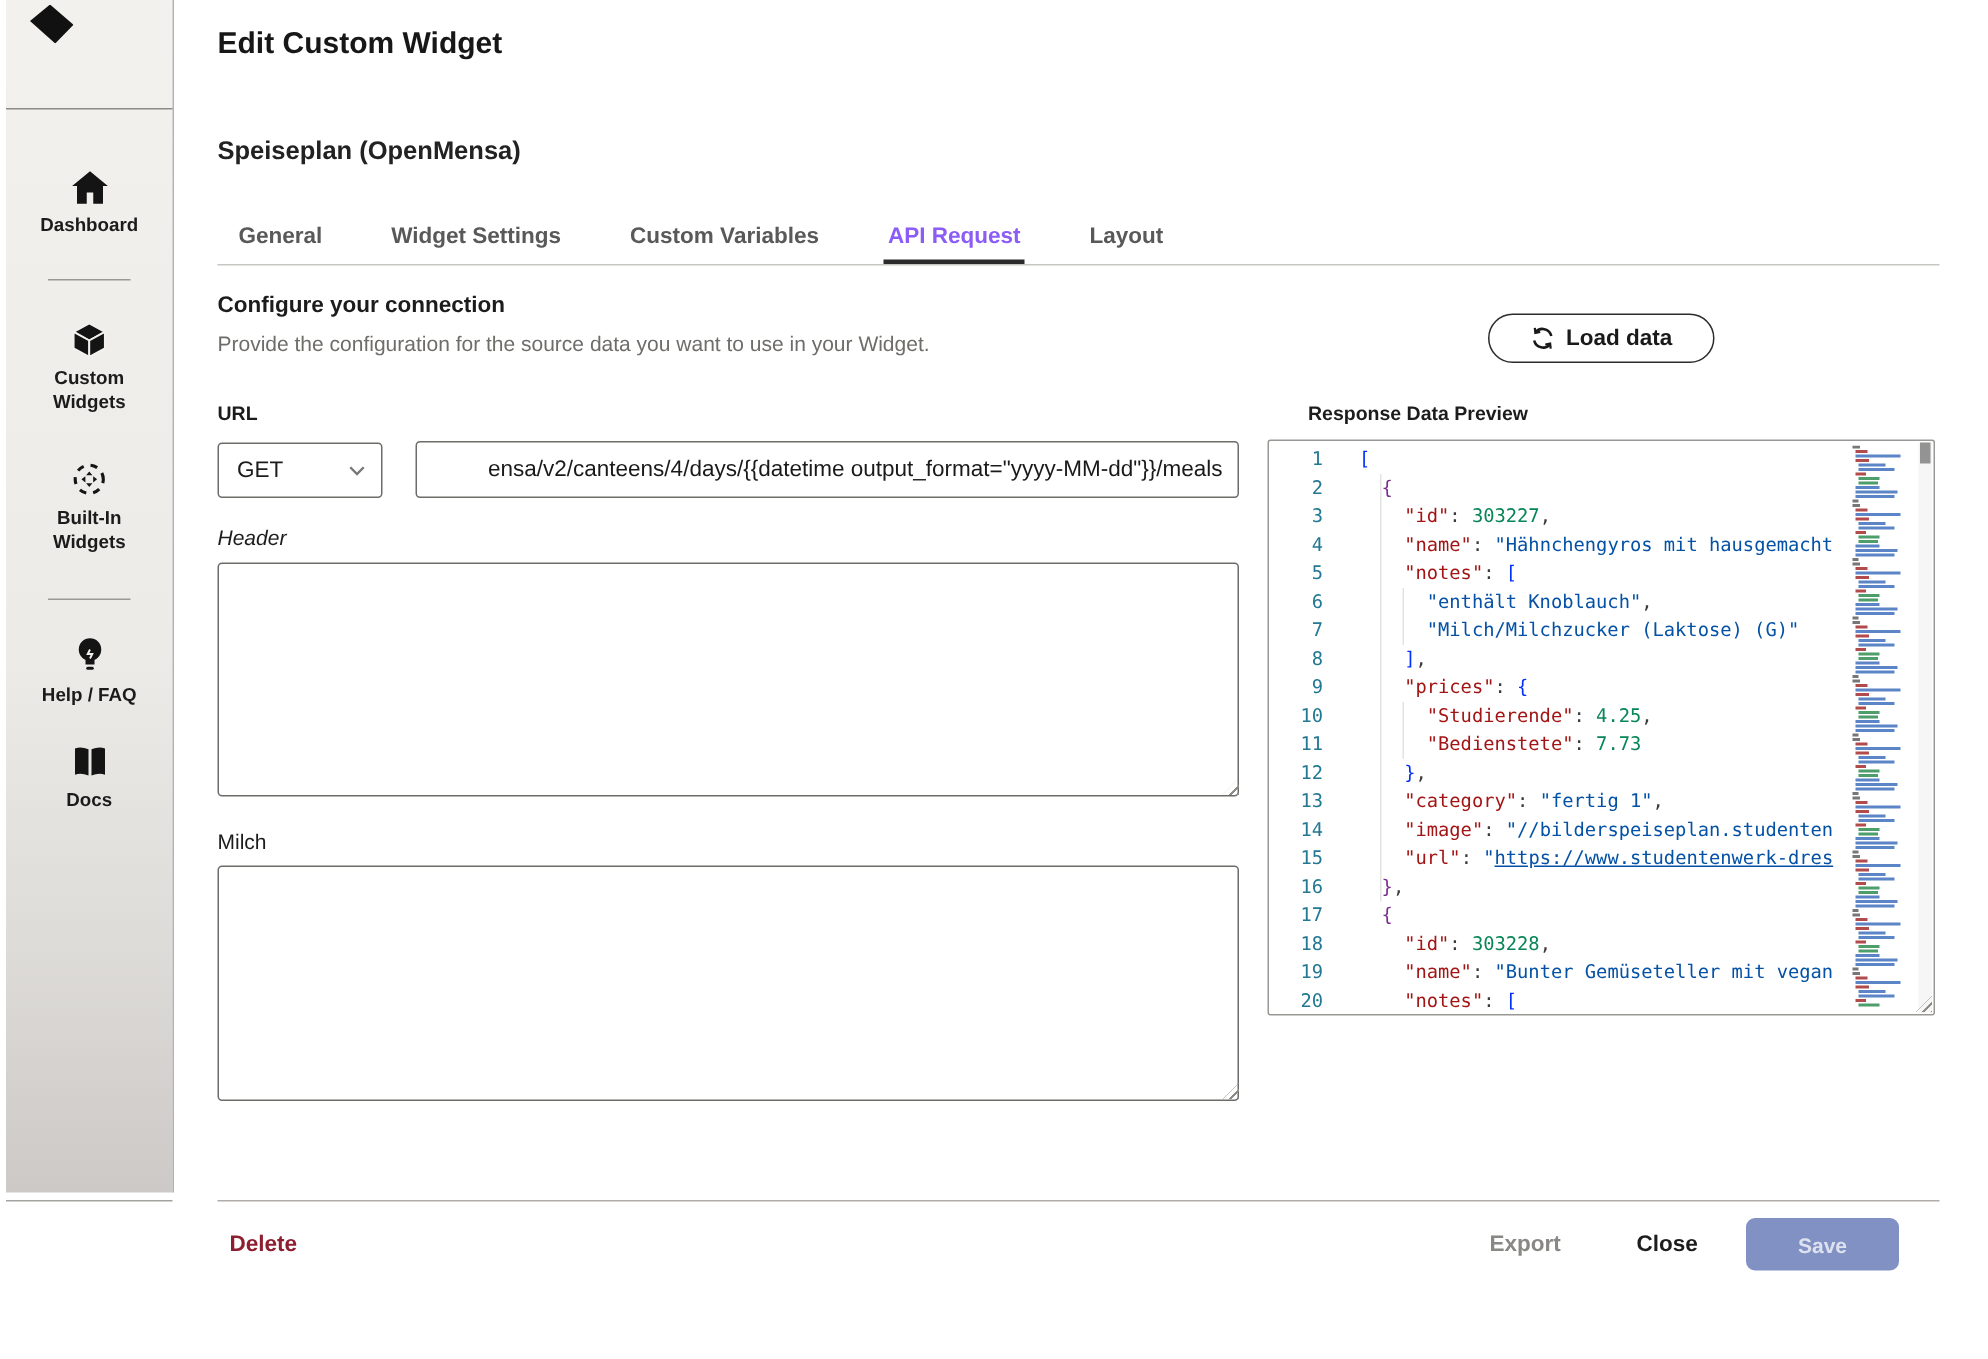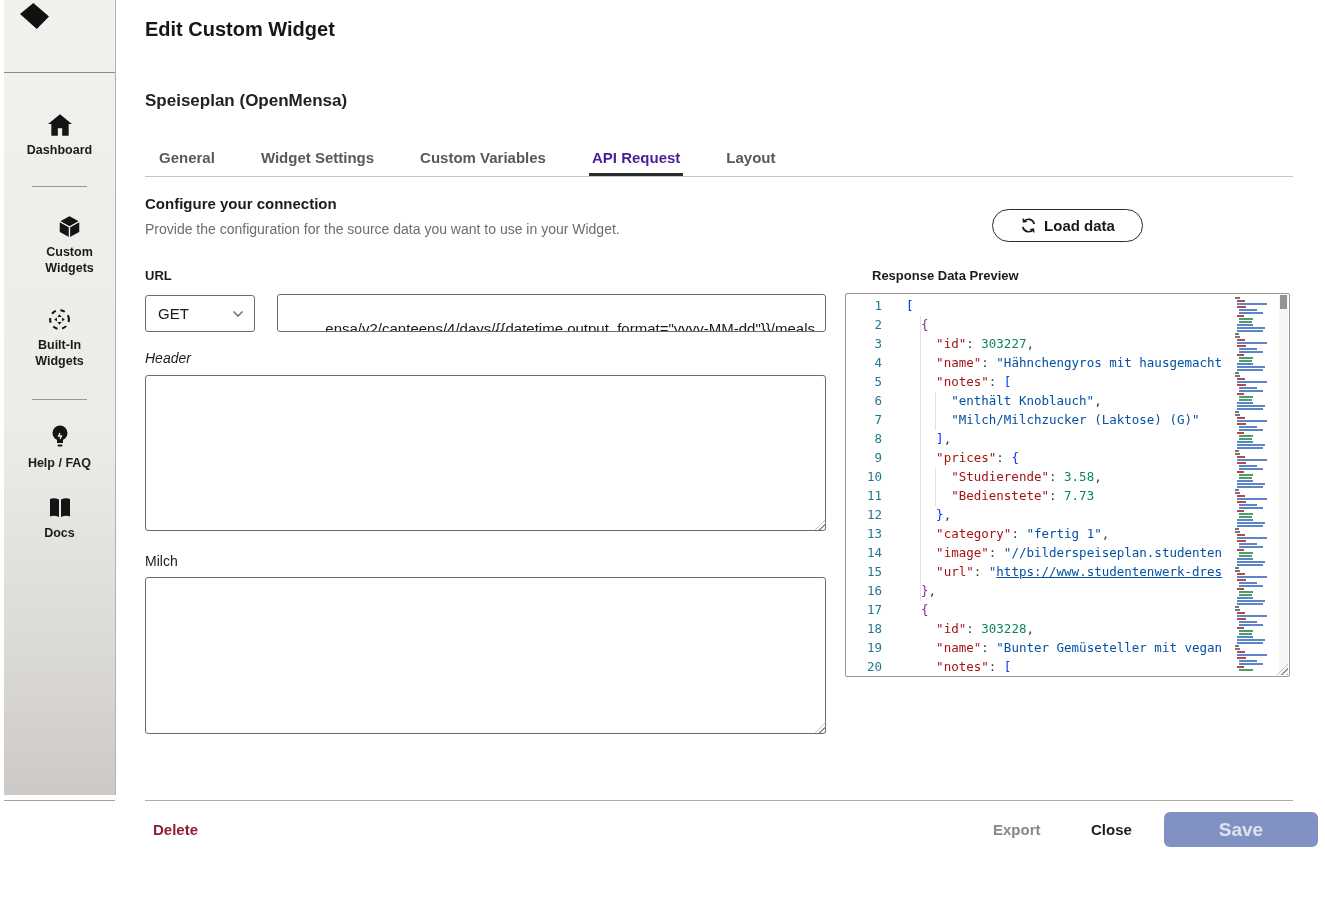--- a/index.html
+++ b/index.html
@@ -33,38 +33,38 @@
   .avatar .hair{position:absolute;left:13px;top:4px;width:15px;height:7px;border-radius:7px 7px 0 0;background:#6b5138;}
   .avatar .shirt{position:absolute;left:7px;top:22px;width:28px;height:20px;border-radius:8px 8px 0 0;background:#d9d6d0;}
   .user-name{margin-top:4px;font-size:16px;color:#121212;}
   .user-org{font-size:11px;color:#2c2c2c;margin-top:1px;}
 
   
   .page-title{left:145px;top:18px;font-size:20px;font-weight:bold;color:#171717;}
   .widget-name{left:145px;top:91px;font-size:17px;font-weight:bold;color:#222;}
   .tabs{left:145px;top:143px;height:33px;display:flex;gap:40px;padding-left:11px;align-items:stretch;}
   .tab{font-size:15px;font-weight:bold;color:#595959;line-height:30px;padding:0 3px;cursor:pointer;}
-  .tab.active{color:#4c1d95;border-bottom:3px solid #2b2b2b;}
+  .tab.active{color:#8b5cf6;border-bottom:3px solid #2b2b2b;}
   .tabs-divider{left:145px;top:176px;width:1148px;height:1px;background:#c8c6c3;}
 
   .section-heading{left:145px;top:195px;font-size:15px;font-weight:bold;color:#1c1c1c;}
   .section-desc{left:145px;top:221px;font-size:14px;color:#6f6d6a;}
 
   .load-btn{left:992px;top:209px;width:151px;height:33px;background:#fff;
     border:1.5px solid #2b2b2b;border-radius:17px;display:flex;align-items:center;justify-content:center;
     gap:7px;font-size:15px;font-weight:bold;color:#1a1a1a;cursor:pointer;box-sizing:border-box;}
 
   
   .field-label{font-size:13px;font-weight:600;color:#1c1c1c;}
   .field-label2{font-size:14px;color:#1c1c1c;}
   .select{left:145px;top:295px;width:110px;height:37px;border:1px solid #6e6c69;border-radius:3px;
     box-sizing:border-box;display:flex;align-items:center;padding:0 10px 0 12px;font-size:15px;color:#1c1c1c;cursor:pointer;}
   .select .sel-val{flex:1;}
   .url-input{left:277px;top:294px;width:549px;height:38px;background:#fff;border:1px solid #6e6c69;border-radius:3px;
-    box-sizing:border-box;padding:16px 10px;font-size:15px;color:#1a1a1a;line-height:36px;
+    box-sizing:border-box;padding:0 10px;font-size:15px;color:#1a1a1a;line-height:36px;
     white-space:nowrap;overflow:hidden;text-align:right;}
   textarea.box{position:absolute;left:145px;width:681px;background:#fff;border:1px solid #6e6c69;border-radius:3px;
     box-sizing:border-box;resize:none;outline:none;}
   .grip{width:11px;height:11px;clip-path:polygon(100% 0,100% 100%,0 100%);
     background:repeating-linear-gradient(135deg,transparent 0 2.5px,#8e8c89 2.5px 4px);}
 
   
   .editor{left:845px;top:293px;width:445px;height:384px;background:#fff;border:1px solid #9a9895;
     border-radius:2px;box-sizing:border-box;overflow:hidden;}
   .code-area{position:absolute;left:0;top:2px;right:0;font-family:"DejaVu Sans Mono", monospace;font-size:12.5px;}
@@ -78,42 +78,42 @@
   .minimap{position:absolute;right:11px;top:3px;width:47px;height:376px;overflow:hidden;}
   .mscroll{position:absolute;right:1px;top:1px;bottom:1px;width:9px;background:#f6f6f6;}
   .mthumb{position:absolute;left:1px;top:0;width:7px;height:14px;background:#939393;}
   .ed-grip{position:absolute;right:1px;bottom:1px;}
 
   
   .footer-divider{left:145px;top:800px;width:1148px;height:1px;background:#b0adaa;}
   .delete-link{left:153px;top:821px;font-size:15px;font-weight:bold;color:#8e1f31;cursor:pointer;}
   .export-link{left:993px;top:821px;font-size:15px;font-weight:bold;color:#8a8885;cursor:pointer;}
   .close-link{left:1091px;top:821px;font-size:15px;font-weight:bold;color:#1d1d1d;cursor:pointer;}
-  .save-btn{left:1164px;top:812px;width:154px;height:35px;background:#8191c3;border:none;border-radius:6px;
-    display:flex;align-items:center;justify-content:center;font-size:19px;font-weight:bold;color:#dde2ee;cursor:pointer;}
+  .save-btn{left:1164px;top:812px;width:102px;height:35px;background:#8191c3;border:none;border-radius:6px;
+    display:flex;align-items:center;justify-content:center;font-size:14px;font-weight:bold;color:#dde2ee;cursor:pointer;}
 </style>
 </head>
 <body>
 
 <div class="abs sidebar">
   <div class="abs logo"></div>
   <div class="abs sb-top-divider"></div>
 
   <div class="abs nav-item" style="top:113px;">
     <span>
       <svg width="26" height="24" viewBox="0 0 24 22">
           <path d="M12 1 L1 10 L4 10 L4 21 L10 21 L10 14 L14 14 L14 21 L20 21 L20 10 L23 10 Z" fill="#141414"></path>
         </svg>
     </span>
     <span class="nav-label">Dashboard</span>
   </div>
 
   <div class="abs sb-divider" style="top:186px;"></div>
 
-  <div class="abs nav-item" style="top:214px;padding-left:10px;">
+  <div class="abs nav-item" style="top:214px;">
     <span>
       <svg width="25" height="25" viewBox="0 0 24 24">
         <polygon points="12,1.5 22,7 12,12.5 2,7" fill="#141414" stroke="#f2f1ee" stroke-width="1.2"></polygon>
         <polygon points="2,7 12,12.5 12,23 2,17.5" fill="#141414" stroke="#f2f1ee" stroke-width="1.2"></polygon>
         <polygon points="22,7 12,12.5 12,23 22,17.5" fill="#141414" stroke="#f2f1ee" stroke-width="1.2"></polygon>
       </svg>
     </span>
     <span class="nav-label">Custom</span>
     <span class="nav-label" style="margin-top:-5px;">Widgets</span>
   </div>
@@ -246,21 +246,21 @@
       <div class="cl">
         <span class="ln">8</span>
         <span class="ct"><span class="t-w">    </span><span class="t-b">]</span><span class="t-d">,</span></span>
       </div>
       <div class="cl">
         <span class="ln">9</span>
         <span class="ct"><span class="t-w">    </span><span class="t-k">"prices"</span><span class="t-d">: </span><span class="t-b">{</span></span>
       </div>
       <div class="cl">
         <span class="ln">10</span>
-        <span class="ct"><span class="t-w">      </span><span class="t-k">"Studierende"</span><span class="t-d">: </span><span class="t-n">3.58</span><span class="t-d">,</span></span>
+        <span class="ct"><span class="t-w">      </span><span class="t-k">"Studierende"</span><span class="t-d">: </span><span class="t-n">4.25</span><span class="t-d">,</span></span>
       </div>
       <div class="cl">
         <span class="ln">11</span>
         <span class="ct"><span class="t-w">      </span><span class="t-k">"Bedienstete"</span><span class="t-d">: </span><span class="t-n">7.73</span></span>
       </div>
       <div class="cl">
         <span class="ln">12</span>
         <span class="ct"><span class="t-w">    </span><span class="t-b">}</span><span class="t-d">,</span></span>
       </div>
       <div class="cl">

